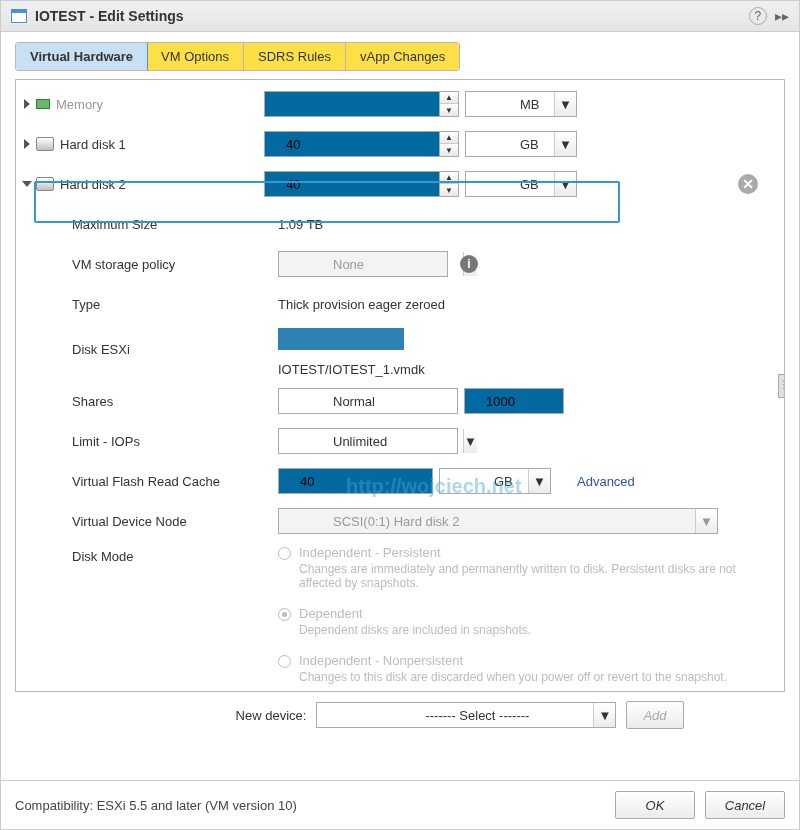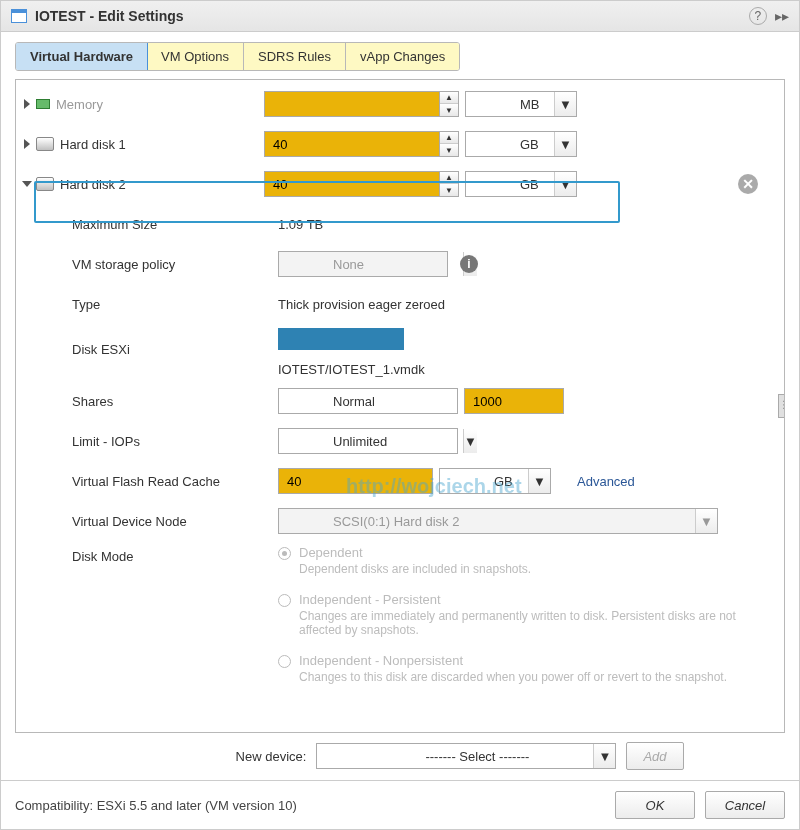--- a/index.html
+++ b/index.html
@@ -7,38 +7,38 @@
 .dialog { border: 1px solid #ccc; width: 800px; height: 830px; display: flex; flex-direction: column; }
 .titlebar { background: linear-gradient(#f0f0f0,#e5e5e5); border-bottom: 1px solid #ccc; padding: 6px 10px; display: flex; align-items: center; gap: 8px; }
 .titlebar .win-icon { width: 16px; height: 14px; background: #fff; border: 1px solid #4a90d9; position: relative; }
 .titlebar .win-icon::before { content:''; position:absolute; top:0; left:0; right:0; height:3px; background:#4a90d9; }
 .titlebar .title { font-weight: bold; font-size: 14px; }
 .titlebar .spacer { flex:1; }
 .help-icon { width:18px; height:18px; border:1px solid #aaa; border-radius:50%; display:flex; align-items:center; justify-content:center; font-size:12px; color:#666; cursor:pointer; }
 .expand-icon { font-size:14px; color:#666; cursor:pointer; }
 .content { flex:1; display:flex; flex-direction:column; padding: 10px 14px 0 14px; overflow:hidden; }
 .tabs { display:flex; border:1px solid #b8b8b8; border-radius:3px; width:fit-content; overflow:hidden; }
-.tab { padding: 6px 14px; border-right:1px solid #b8b8b8; cursor:pointer; background:#fef9c3; }
+.tab { padding: 6px 14px; border-right:1px solid #b8b8b8; cursor:pointer; background:#fde047; }
 .tab:last-child { border-right:none; }
 .tab.active { background:#c7e0f4; border:1px solid #4a90d9; margin:-1px; position:relative; z-index:1; font-weight:bold; }
 .panel { border:1px solid #b8b8b8; margin-top:8px; flex:1; display:flex; overflow:hidden; position:relative; }
 .scrollarea { flex:1; overflow-y:scroll; overflow-x:hidden; padding:4px 0 4px 0; }
 .scrollarea::-webkit-scrollbar { width:17px; }
 .scrollarea::-webkit-scrollbar-track { background:#ededed; border-left:1px solid #b8b8b8; }
 .scrollarea::-webkit-scrollbar-thumb { background:#c0c0c0; border:1px solid #aaa; }
 .middle-handle { position:absolute; right:0; top:50%; width:6px; height:24px; background:#e0e0e0; border:1px solid #aaa; border-right:none; cursor:pointer; z-index:5; transform:translateY(-50%); }
 .middle-handle::before { content:'⋮'; font-size:10px; color:#666; position:absolute; left:0; top:4px; }
 .row { display:flex; align-items:center; padding: 4px 6px 4px 22px; min-height:40px; position:relative; }
 .row .label-col { width: 240px; display:flex; align-items:center; gap:6px; }
 .row .val-col { flex:1; display:flex; align-items:center; gap:6px; }
 .row.top-row { padding-left:8px; }
 .tri { display:inline-block; width:0; height:0; border-top:5px solid transparent; border-bottom:5px solid transparent; border-left:6px solid #555; cursor:pointer; }
 .tri.down { transform:rotate(90deg); }
 .disk-icon { width:18px; height:14px; background:linear-gradient(#fff,#c0c0c0); border:1px solid #888; border-radius:2px; }
-.inputbox { border:1px solid #aaa; height:26px; padding:2px 8px; font-size:13px; background:#eab308; }
+.inputbox { border:1px solid #aaa; height:26px; padding:2px 21px; font-size:13px; background:#0369a1; }
 .spinner { display:inline-flex; }
 .spinner .inputbox { width:175px; border-right:none; }
 .spinner .spinbtns { display:flex; flex-direction:column; border:1px solid #aaa; }
 .spinner .spinbtns div { height:12px; width:18px; display:flex; align-items:center; justify-content:center; font-size:8px; cursor:pointer; background:linear-gradient(#fff,#e8e8e8); }
 .spinner .spinbtns div:first-child { border-bottom:1px solid #ccc; }
 .combo { display:inline-flex; border:1px solid #aaa; height:26px; background:#fff; align-items:center;padding-left:44px; }
 .combo span { padding: 0 10px; min-width:44px; }
 .combo .drop { width:22px; border-left:1px solid #ccc; display:flex; align-items:center; justify-content:center; cursor:pointer; background:linear-gradient(#fff,#ececec); height:100%; }
 .combo.wide span { min-width: 140px; }
 .combo.xxl { width: 440px; }
@@ -57,21 +57,21 @@
 .radio-text .t { font-size:13px; }
 .radio-text .d { font-size:12px; margin-top:2px; }
 .masked { width:126px; height:22px; background:#2e82b3; }
 .watermark { position:absolute; left:330px; top:395px; color:#4aa6d0; opacity:.45; font-size:20px; font-weight:bold; pointer-events:none; z-index:4;}
 .new-device-row { padding: 8px 0 10px 0; display:flex; justify-content:center; align-items:center; gap:10px; border-top:1px solid #fff;}
 .new-device-row .lbl { width: 190px; text-align:right; }
 .new-device-row .combo { width: 300px; }
 .new-device-row .combo span { flex:1; text-align:center; }
 .btn { border:1px solid #aaa; background:linear-gradient(#fff,#ececec); height:28px; padding:0 16px; border-radius:2px; cursor:pointer; font-size:13px; color:#333;font-style:italic; }
 .btn.disabled { color:#aaa; cursor:default; }
-.footer { border-top:1px solid #ccc; padding:10px 14px; display:flex; align-items:center; }
+.footer { border-top:1px solid #ccc; padding:10px 14px; display:flex; align-items:center;margin-top:41px; }
 .footer .compat { flex:1; color:#444; }
 .footer .btn { width:80px; margin-left:10px; }
 .cutoff-row { height:26px; overflow:hidden; }
 .cutoff-row .inputbox { height:26px; }
 .mem-icon { width:14px; height:10px; background:#66bb6a; border:1px solid #2e7d32; }
 </style>
 </head>
 <body>
 
 <div class="dialog">
@@ -252,33 +252,33 @@
             </div>
           </div>
         </div>
 
         <div class="row indent" style="align-items:flex-start;">
           <div class="label-col" style="padding-top:4px;">
               <span>Disk Mode</span>
             </div>
           <div class="val-col radio-block" style="flex-direction:column; align-items:flex-start; gap:12px; max-width:470px;">
             <div class="radio-row">
+              <div class="radio"></div>
+              <div class="radio-text">
+                <div class="t">Independent - Persistent</div>
+                <div class="d">Changes are immediately and permanently written to disk. Persistent disks are not affected by snapshots.</div>
+              </div>
+            </div>
+            <div class="radio-row">
               <div class="radio">
                   <div class="dot"></div>
                 </div>
               <div class="radio-text">
                 <div class="t">Dependent</div>
                 <div class="d">Dependent disks are included in snapshots.</div>
-              </div>
-            </div>
-            <div class="radio-row">
-              <div class="radio"></div>
-              <div class="radio-text">
-                <div class="t">Independent - Persistent</div>
-                <div class="d">Changes are immediately and permanently written to disk. Persistent disks are not affected by snapshots.</div>
               </div>
             </div>
             <div class="radio-row">
               <div class="radio"></div>
               <div class="radio-text">
                 <div class="t">Independent - Nonpersistent</div>
                 <div class="d">Changes to this disk are discarded when you power off or revert to the snapshot.</div>
               </div>
             </div>
           </div>

